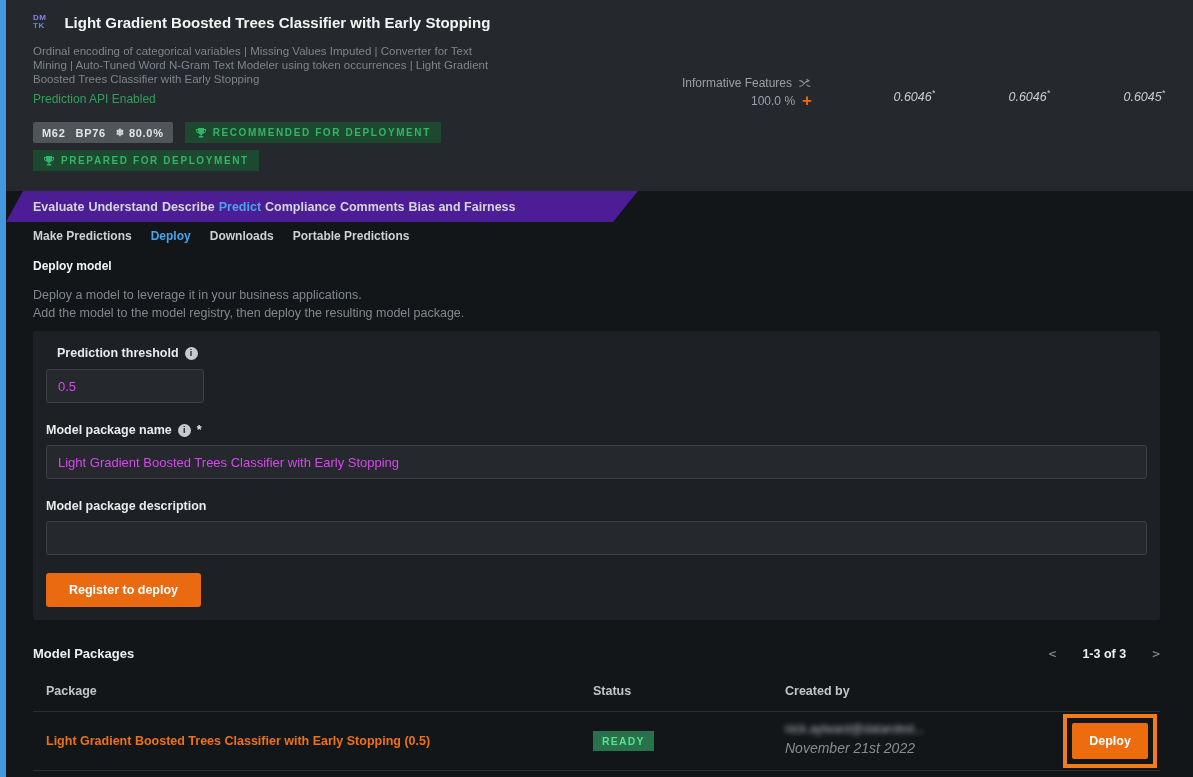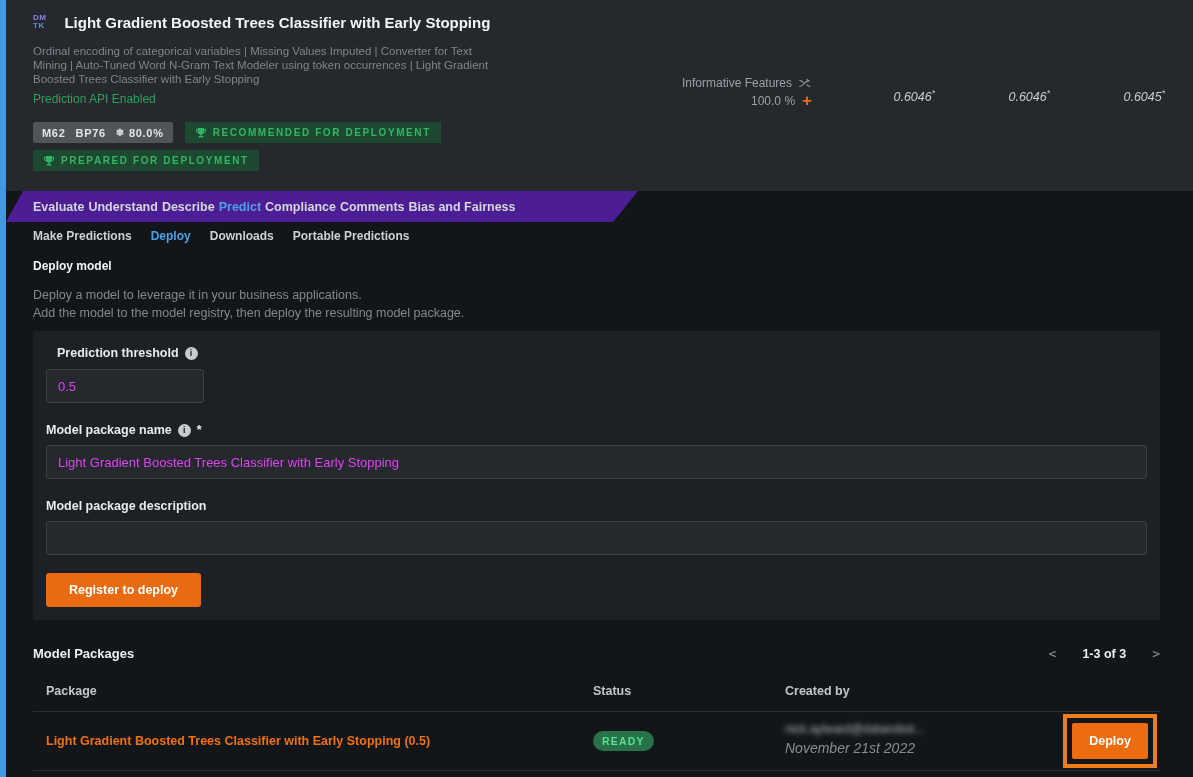--- a/index.html
+++ b/index.html
@@ -66,21 +66,21 @@
   .packages-title { position:absolute; left:33px; top:646px; font-size:13px; font-weight:bold; color:#EEF0F2; }
   .pagination { position:absolute; right:33px; top:646px; display:flex; align-items:center; gap:26px; }
   .pg-chevron { font-size:13px; color:#8D9398; cursor:pointer; font-family:"DejaVu Sans Mono", monospace; }
   .pg-label { font-size:12.5px; font-weight:bold; color:#EEF0F2; }
   .tbl-header { position:absolute; left:33px; top:684px; width:1127px; height:16px; }
   .tbl-header span { position:absolute; top:0; font-size:12.5px; font-weight:bold; color:#C2C6C9; }
   .col-package { left:13px; } .col-status { left:560px; } .col-created { left:752px; }
   .divider { position:absolute; left:33px; width:1127px; height:1px; background:#2A2E32; }
   .tbl-row { position:absolute; left:33px; top:712px; width:1127px; height:58px; }
   .pkg-link { position:absolute; left:13px; top:22px; font-size:12.5px; font-weight:bold; color:#EE7112; cursor:pointer; }
-  .ready-badge { position:absolute; left:560px; top:19px; padding:4px 9px; background:#27724A; border-radius:10px;
+  .ready-badge { position:absolute; left:560px; top:19px; padding:4px 9px; background:#27724A; border-radius:0;
     font-size:10.5px; font-weight:bold; letter-spacing:1.2px; color:#5ADE92; }
   .created-cell { position:absolute; left:752px; top:10px; }
   .created-email { font-size:12px; color:#AEB3B8; filter:blur(2.4px); }
   .created-date { margin-top:4px; font-size:14px; color:#878D92;font-style:italic; }
   .deploy-highlight { position:absolute; left:1030px; top:2px; width:94px; height:54px; border:4px solid #EF7D1C;
     display:flex; align-items:center; justify-content:center; background:transparent; }
   .deploy-btn { width:76px; height:36px; background:#ED6C0E; border:none; border-radius:2px; color:#FFFFFF;
     font-size:12.5px; font-weight:bold; font-family:"Liberation Sans", sans-serif; cursor:pointer; }
 </style>
 </head>

